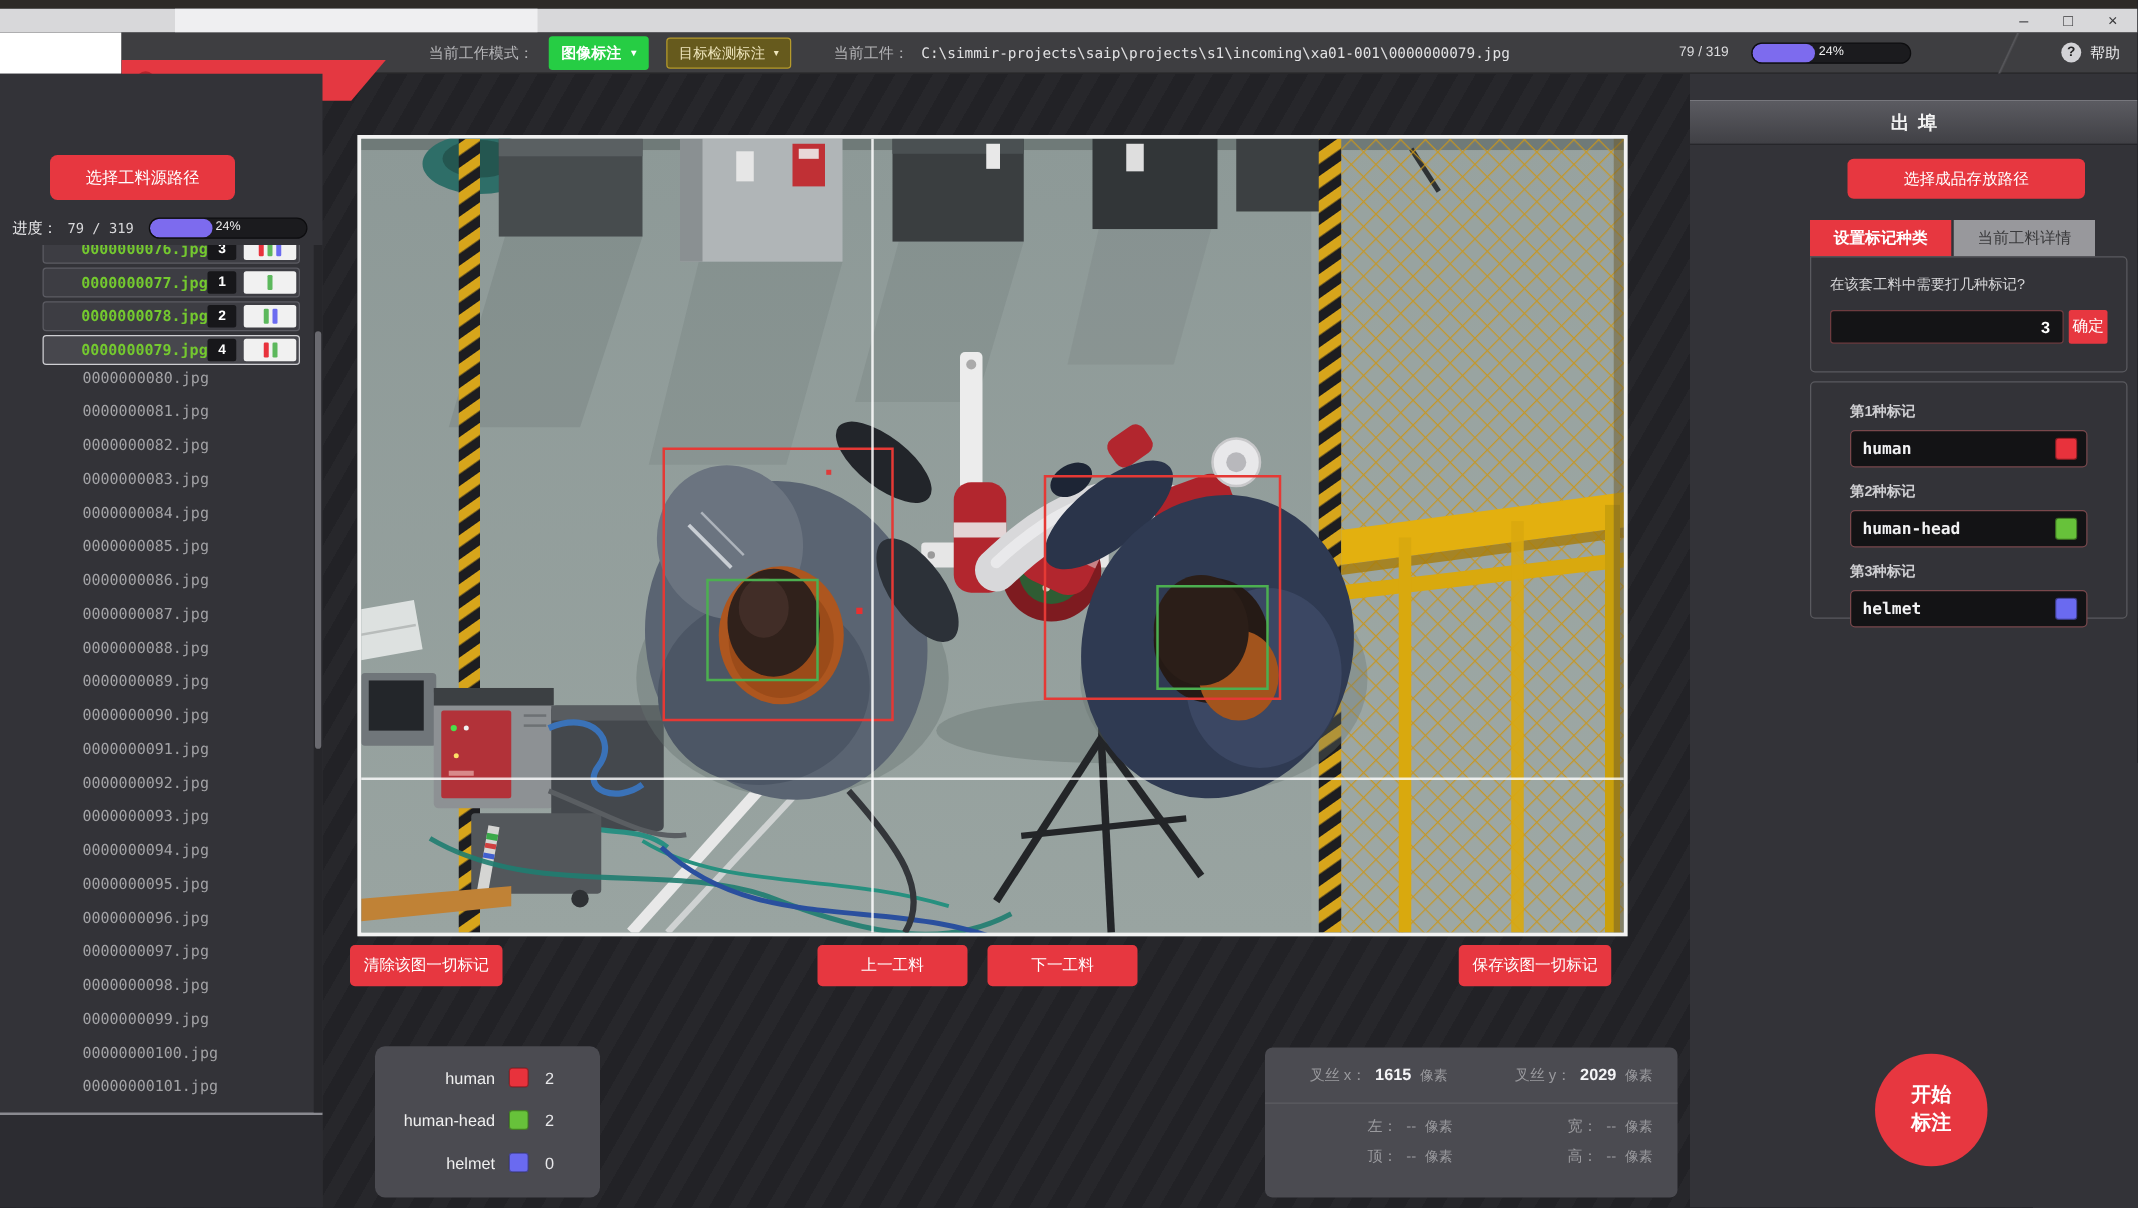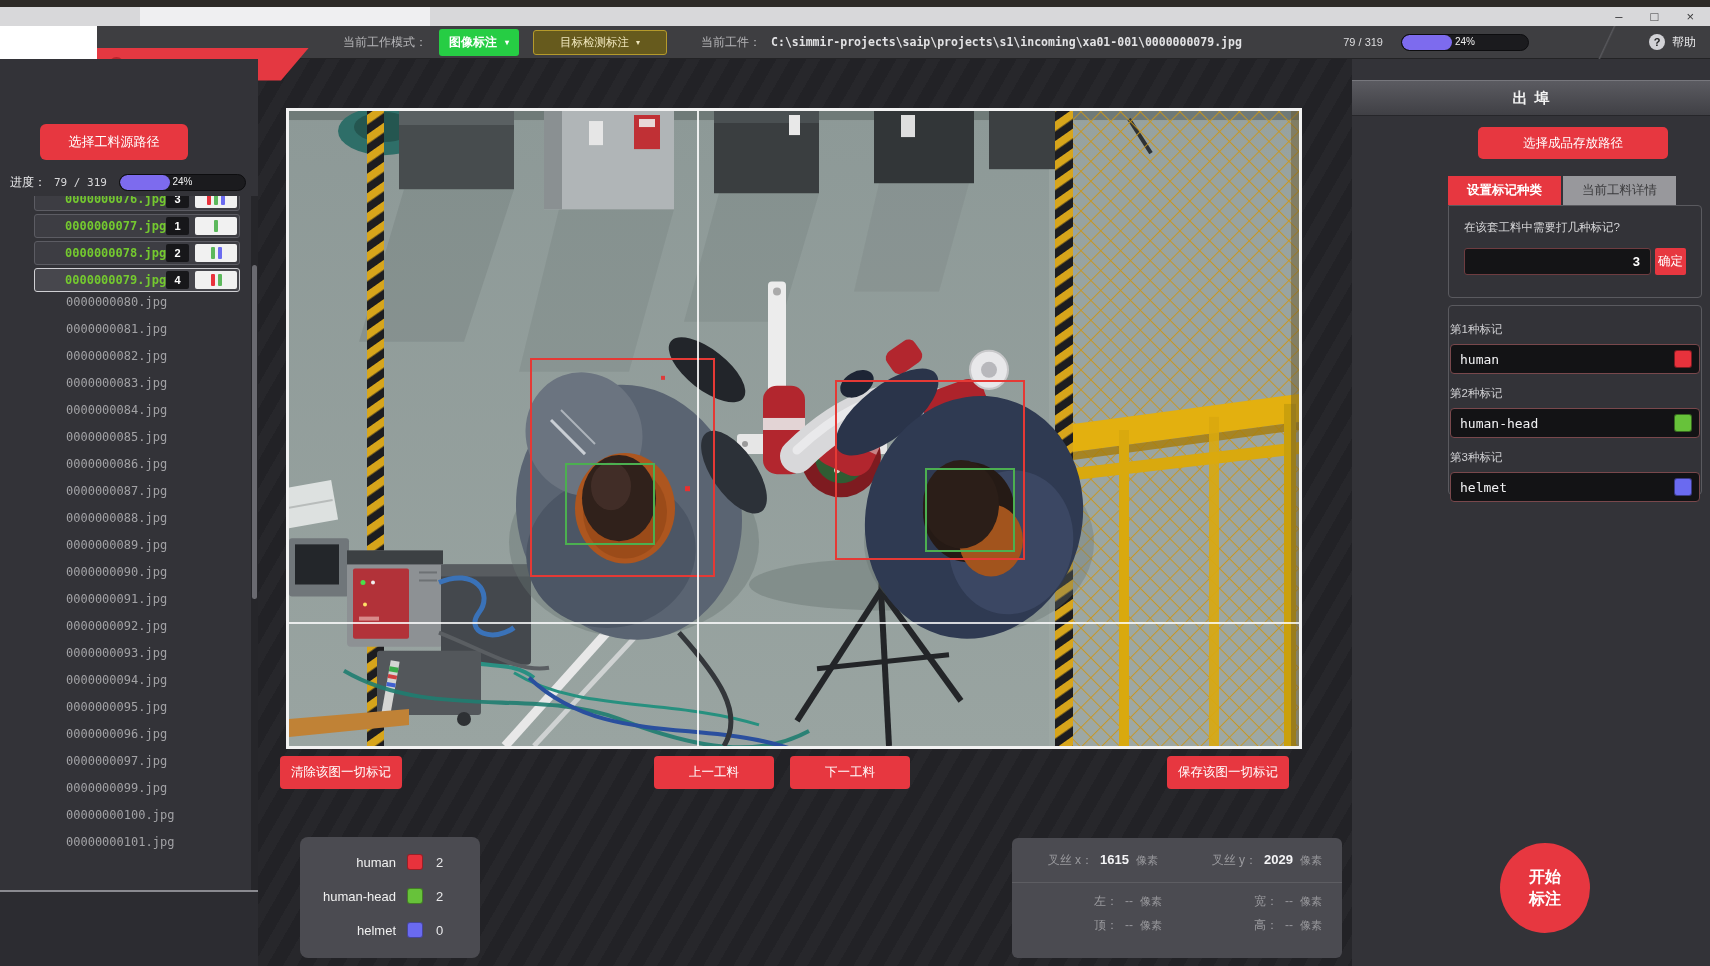--- a/index.html
+++ b/index.html
@@ -24,23 +24,23 @@
             border-bottom:1px solid #232325; display:flex; align-items:center; }
   .logo-white { width:97px; height:33px; background:#ffffff; flex:none; }
   .brand { height:33px; flex:none; width:212px; background:#e43841; display:flex; align-items:center;
            padding-left:12px; clip-path:polygon(0 0,100% 0,calc(100% - 28px) 100%,0 100%);
            color:#fff; font-size:13px;margin-top:44px; }
   .brand-dot { width:15px; height:15px; border-radius:50%; background:#b7242c; margin-right:8px; flex:none; }
   .hdr-label { color:#b4b4b7; font-size:12px; margin-left:34px; white-space:nowrap; }
   .btn-green { margin-left:12px; background:#26cd44; border:none; border-radius:3px; color:#fff;
                font-size:12px; font-weight:bold; padding:5px 10px; display:flex; align-items:center; gap:8px; cursor:pointer; }
   .btn-olive { margin-left:14px; background:#665a1d; border:1px solid #b59a2b; border-radius:3px; color:#efe6bd;
-               font-size:11.5px; padding:4px 26px; display:flex; align-items:center; gap:7px; cursor:pointer; }
+               font-size:11.5px; padding:4px 9px; display:flex; align-items:center; gap:7px; cursor:pointer; }
   .caret { font-size:8px; }
-  .hdr-path { color:#e2e2e4; font-size:11.5px; margin-left:10px; font-family:"DejaVu Sans Mono","Liberation Mono",monospace; white-space:nowrap;font-weight:bold; }
+  .hdr-path { color:#e2e2e4; font-size:11.5px; margin-left:10px; font-family:"DejaVu Sans Mono","Liberation Mono",monospace; white-space:nowrap; }
   .hdr-right { margin-left:auto; display:flex; align-items:center; padding-right:14px; }
   .hdr-prog-text { color:#dcdcde; font-size:11px; }
   .pill { position:relative; width:128px; height:17px; background:#1b1b1e; border:1px solid #0d0d0f;
           border-radius:9px; overflow:hidden; margin-left:18px; flex:none; }
   .pill-fill { position:absolute; left:0; top:0; bottom:0; width:40%; background:#7d6bee; border-radius:9px; }
   .pill-text { position:absolute; left:0; right:0; top:1px; text-align:center; font-size:10px; color:#f0f0f0; }
   .slant { width:46px; height:33px; margin-left:56px;
            background:linear-gradient(115deg, transparent 46%, #58585c 48%, transparent 51%); }
   .help { display:flex; align-items:center; gap:7px; margin-left:18px; cursor:pointer; }
   .help-icon { width:16px; height:16px; border-radius:50%; background:#d2d2d6; color:#232325; font-size:11px;
@@ -126,21 +126,21 @@
          font-size:12.5px; cursor:pointer; }
   .tab.active { background:#e73740; color:#fff; font-weight:bold; }
   .tab.inactive { background:#98989c; color:#3a3a3c; }
   .groupbox { position:absolute; left:96px; right:8px; border:1px solid #5a5a5f; border-radius:0 4px 4px 4px; }
   .gb-question { top:146px; height:93px; padding:14px 15px 0; }
   .q-text { color:#d8d8da; font-size:11.5px; }
   .q-row { margin-top:13px; display:flex; gap:4px; }
   .q-input { flex:1; height:27px; background:#141416; border:1px solid #6e3c40; border-radius:3px;
              color:#fff; text-align:right; padding-right:10px; font-size:13px; font-weight:bold; }
   .q-confirm { width:60px; height:27px; border-radius:2px; font-size:12.5px; }
-  .gb-labels { top:246px; height:190px; border-radius:4px; padding:4px 1px 0; }
+  .gb-labels { top:246px; height:190px; border-radius:4px; padding:4px 31px 0;font-weight:bold; }
   .lf-title { color:#cfcfd2; font-size:11.5px; margin:12px 0 7px; }
   .lf-box { height:30px; background:#131315; border:1px solid #79484c; border-radius:4px;
             display:flex; align-items:center; padding:0 7px 0 9px; }
   .lf-value { flex:1; color:#f2f2f4; font-size:13px; font-family:"DejaVu Sans Mono","Liberation Mono",monospace; }
   .lf-swatch { width:18px; height:18px; border-radius:3px; border:1px solid rgba(0,0,0,.45); }
   .start-btn { position:absolute; left:148px; top:784px; width:90px; height:90px; border-radius:50%;
                display:flex; align-items:center; justify-content:center; text-align:center;
                font-size:16px; font-weight:bold; line-height:1.35; }
   .start-btn span { display:block; width:2.3em; word-break:break-all; }
 </style>
@@ -285,20 +285,23 @@
         <span class="file-plain">0000000094.jpg</span>
       </div>
       <div class="file-row">
         <span class="file-plain">0000000095.jpg</span>
       </div>
       <div class="file-row">
         <span class="file-plain">0000000096.jpg</span>
       </div>
       <div class="file-row">
         <span class="file-plain">0000000097.jpg</span>
+      </div>
+      <div class="file-row">
+        <span class="file-plain">0000000098.jpg</span>
       </div>
       <div class="file-row">
         <span class="file-plain">0000000099.jpg</span>
       </div>
       <div class="file-row">
         <span class="file-plain">00000000100.jpg</span>
       </div>
       <div class="file-row">
         <span class="file-plain">00000000101.jpg</span>
       </div>

